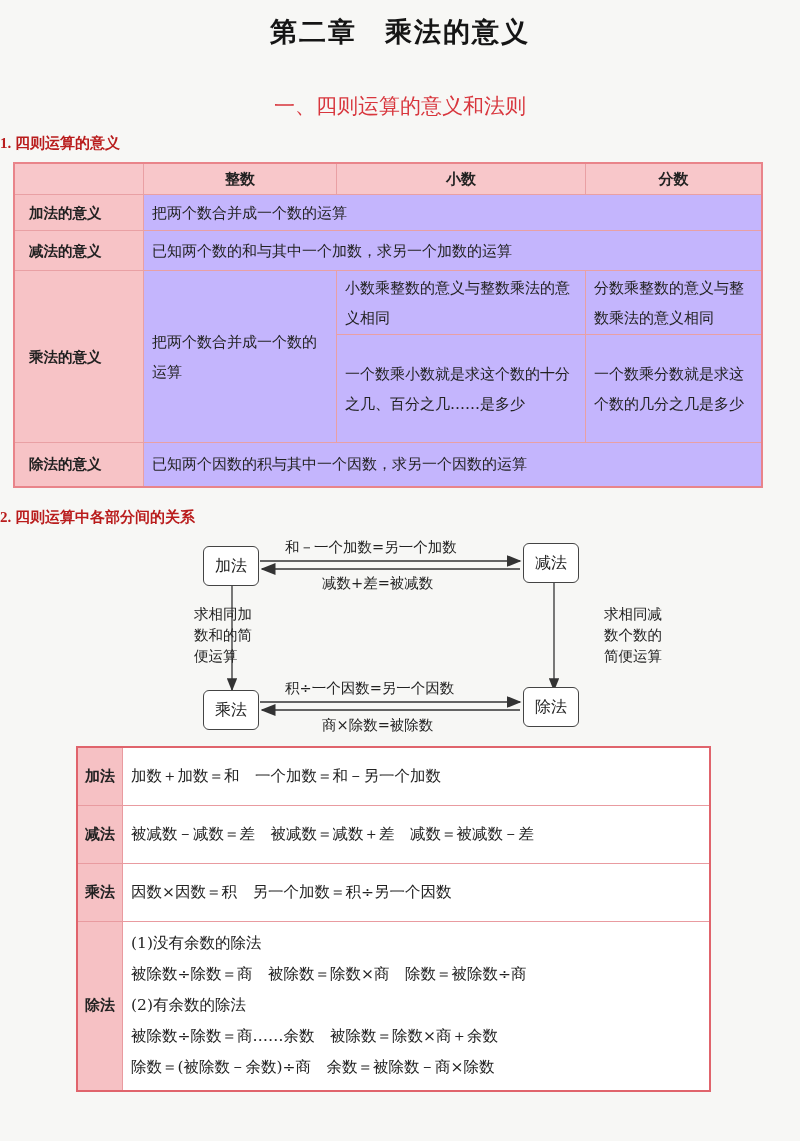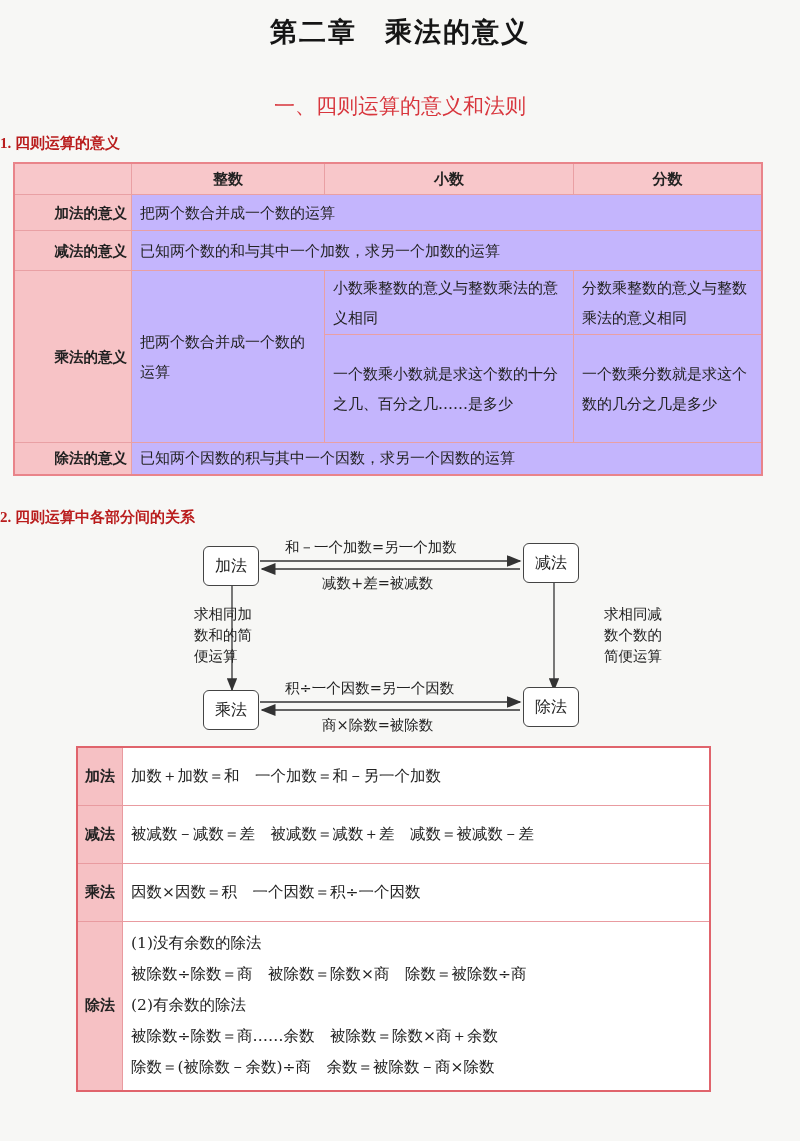--- a/index.html
+++ b/index.html
@@ -8,21 +8,21 @@
   .abs{position:absolute;}
   .chapter{left:0;width:800px;top:14px;text-align:center;font-family:"DejaVu Sans","Liberation Sans",sans-serif;
            font-weight:bold;font-size:27px;letter-spacing:2px;color:#151515;}
   .chapter span{margin:0 14px;}
   .section{left:0;width:800px;top:92px;text-align:center;font-size:21px;font-weight:normal;color:#d8363d;}
   .sub{left:0;font-family:Liberation Serif, serif;font-weight:bold;font-size:15px;color:#b91c1c;}
   table{border-collapse:collapse;}
   .t1{position:absolute;left:13px;top:162px;width:750px;border:2px solid #e9848a;}
   .t1 td,.t1 th{border:1.5px solid #e9a0a4;font-size:15px;line-height:30px;padding:0 8px;vertical-align:middle;}
   .t1 th{background:#f8c7ca;font-family:"DejaVu Sans","Liberation Sans",sans-serif;font-weight:bold;height:30px;text-align:center;}
-  .t1 td.rh{background:#f7c3c6;font-family:"DejaVu Sans","Liberation Sans",sans-serif;font-weight:bold;text-align:right;width:100px;padding:0 4px;font-size:14.5px;}
+  .t1 td.rh{background:#f7c3c6;font-family:"DejaVu Sans","Liberation Sans",sans-serif;font-weight:bold;text-align:left;width:100px;padding:0 14px;font-size:14.5px;}
   .t1 td.c{background:#c4b5fd;}
   .t1 td.wrap{white-space:normal;}
   .t2{position:absolute;left:76px;top:746px;width:635px;border:2px solid #e0646c;}
   .t2 td{border:1.5px solid #e99ba0;font-size:15.5px;padding:0 8px;}
   .t2 td.rh{background:#f6c1c4;font-family:"DejaVu Sans","Liberation Sans",sans-serif;font-weight:bold;text-align:center;width:44px;padding:0;font-size:15px;}
   .t2 td.c{background:#fff;line-height:29px;}
   .box{position:absolute;width:54px;height:38px;border:1.5px solid #444;border-radius:6px;background:#fff;
        text-align:center;line-height:38px;font-size:16px;}
   .lbl{position:absolute;font-size:14.5px;white-space:nowrap;}
   .vlbl{position:absolute;font-size:14.5px;line-height:21px;margin-left:42px;}
@@ -57,21 +57,21 @@
   <tr style="height:64px">
     <td class="rh" rowspan="2">乘法的意义</td>
     <td class="c wrap" rowspan="2">把两个数合并成一个数的运算</td>
     <td class="c wrap">小数乘整数的意义与整数乘法的意义相同</td>
     <td class="c wrap">分数乘整数的意义与整数乘法的意义相同</td>
   </tr>
   <tr style="height:108px">
     <td class="c wrap">一个数乘小数就是求这个数的十分之几、百分之几……是多少</td>
     <td class="c wrap">一个数乘分数就是求这个数的几分之几是多少</td>
   </tr>
-  <tr style="height:32px">
+  <tr style="height:44px">
     <td class="rh">除法的意义</td>
     <td class="c" colspan="3">已知两个因数的积与其中一个因数，求另一个因数的运算</td>
   </tr>
 </tbody>
   </table>
 
 <div class="abs sub" style="top:508px;left:0;">2. 四则运算中各部分间的关系</div>
 
 <div>
   <svg class="abs" style="left:0;top:530px" width="800" height="220">
@@ -116,21 +116,21 @@
       <tr style="height:58px">
     <td class="rh">加法</td>
     <td class="c">加数＋加数＝和　一个加数＝和－另一个加数</td>
   </tr>
   <tr style="height:58px">
     <td class="rh">减法</td>
     <td class="c">被减数－减数＝差　被减数＝减数＋差　减数＝被减数－差</td>
   </tr>
   <tr style="height:58px">
     <td class="rh">乘法</td>
-    <td class="c">因数×因数＝积　一个因数＝积÷一个因数</td>
+    <td class="c">因数×因数＝积　另一个加数＝积÷另一个因数</td>
   </tr>
   <tr style="height:170px">
     <td class="rh">除法</td>
     <td class="c" style="padding-top:6px;padding-bottom:6px;line-height:31px;">
       <div>(1)没有余数的除法</div>
       <div>被除数÷除数＝商　被除数＝除数×商　除数＝被除数÷商</div>
       <div>(2)有余数的除法</div>
       <div>被除数÷除数＝商……余数　被除数＝除数×商＋余数</div>
       <div>除数＝(被除数－余数)÷商　余数＝被除数－商×除数</div>
     </td>

